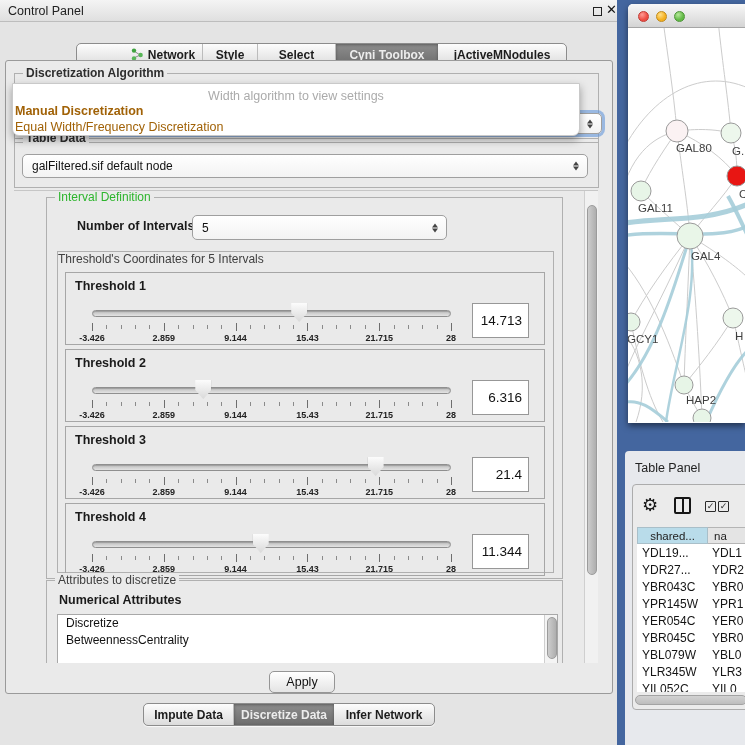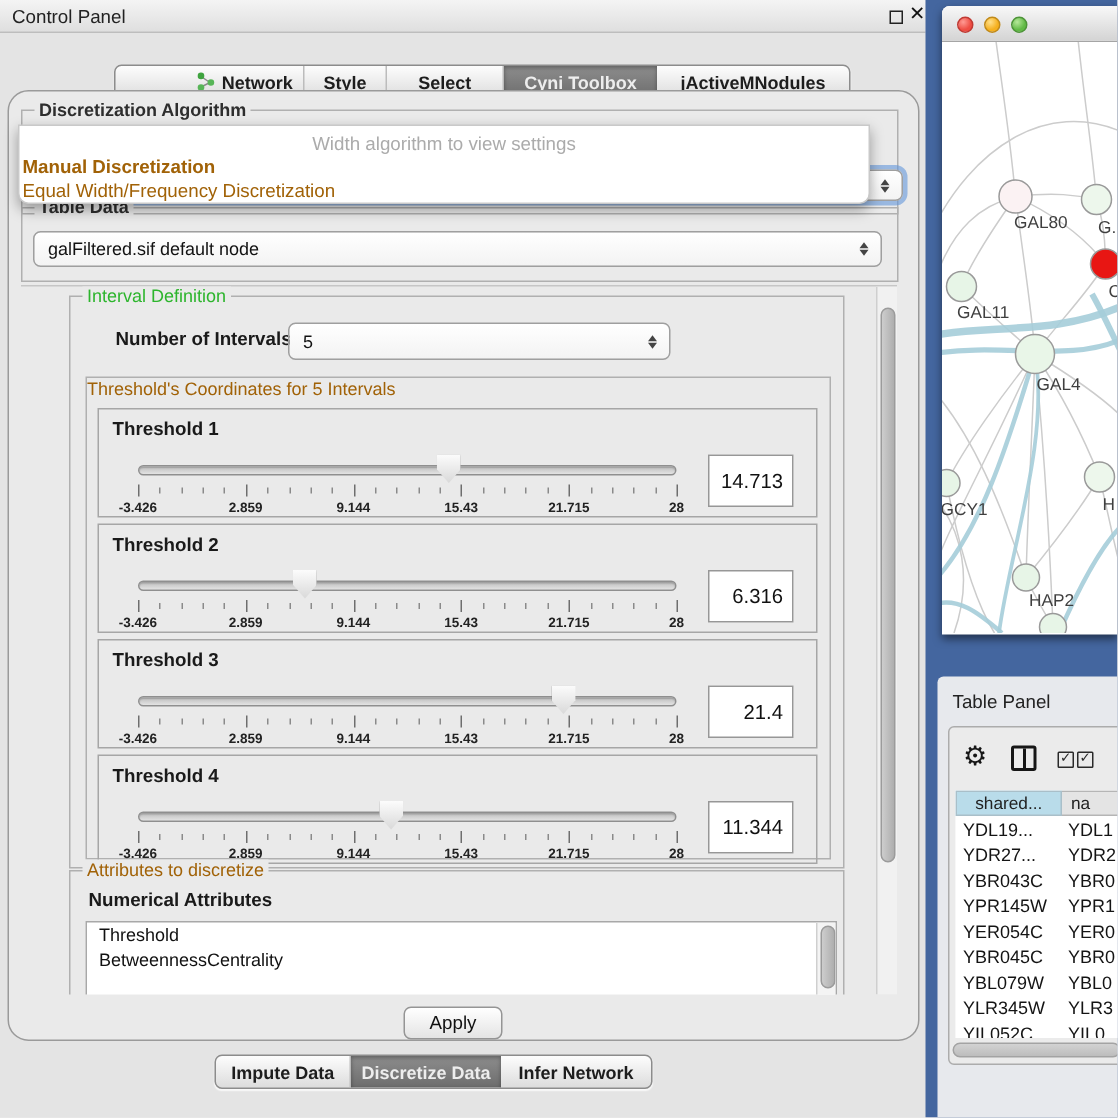--- a/index.html
+++ b/index.html
@@ -20,27 +20,27 @@
   .seg { display:flex; align-items:center; justify-content:center; font-size:12px; font-weight:600; color:#1d1d1d;
     border-right:1px solid #bcbcbc; gap:4px; }
   .seg:last-child { border-right:none; }
   .seg.selected { background:linear-gradient(#8d8d8d,#6d6d6d); color:#ededed; border-right:none;
     box-shadow:inset 0 1px 3px rgba(0,0,0,.35); }
   #top-tabs { left:76px; top:43px;padding-left:47px; }
   #bottom-tabs { left:143px; top:703px; }
 
   
   .cp-main { position:absolute; left:5px; top:60px; width:608px; height:634px; background:#eaeaea;
-    border:1px solid #9a9a9a; border-radius:14px; }
+    border:1px solid #9a9a9a; border-radius:3px; }
 
   .tgroup { position:absolute; border:1px solid #b0b0b0; }
   .tgroup > .gtitle { position:absolute; top:-8px; left:8px; background:#eaeaea; padding:0 3px; font-size:12px; white-space:nowrap; }
   .gtitle.neutral { font-weight:700; color:#2e2e2e; }
   .gtitle.green { color:#2db52d; }
-  .gtitle.blue { color:#a16207; }
+  .gtitle.blue { color:#404040; }
 
   #disc-group { left:8px; top:12px; width:585px; height:70px; }
   #tabledata-group { left:8px; top:77px; width:585px; height:50px; }
 
   .combo { position:absolute; background:linear-gradient(#ffffff,#f3f3f3); border:1px solid #9f9f9f; border-radius:5px;
     display:flex; align-items:center; font-size:12px; padding-left:9px; color:#111; }
   .combo .stepper { position:absolute; right:8px; top:50%; transform:translateY(-50%); display:flex; flex-direction:column; gap:1px; }
   .combo .stepper i { width:0; height:0; border-left:3.5px solid transparent; border-right:3.5px solid transparent; }
   .combo .stepper i.up { border-bottom:4px solid #444; }
   .combo .stepper i.dn { border-top:4px solid #444; }
@@ -391,21 +391,21 @@
     <input class="th-value" value="11.344" style="">
   </div>
 </div>
         </div>
       </div>
 
       <div id="attr-group" class="tgroup">
         <span class="gtitle blue">Attributes to discretize</span>
         <span class="attr-sub">Numerical Attributes</span>
         <div id="attr-list">
-          <div class="attr-item">Threshold</div>
+          <div class="attr-item">Discretize</div>
             <div class="attr-item">BetweennessCentrality</div>
             <div class="vscrollbar">
               <div class="vthumb"></div>
             </div>
         </div>
       </div>
 
       <div class="vscrollbar">
         <div class="vthumb" style="top:14px;height:370px;"></div>
       </div>

